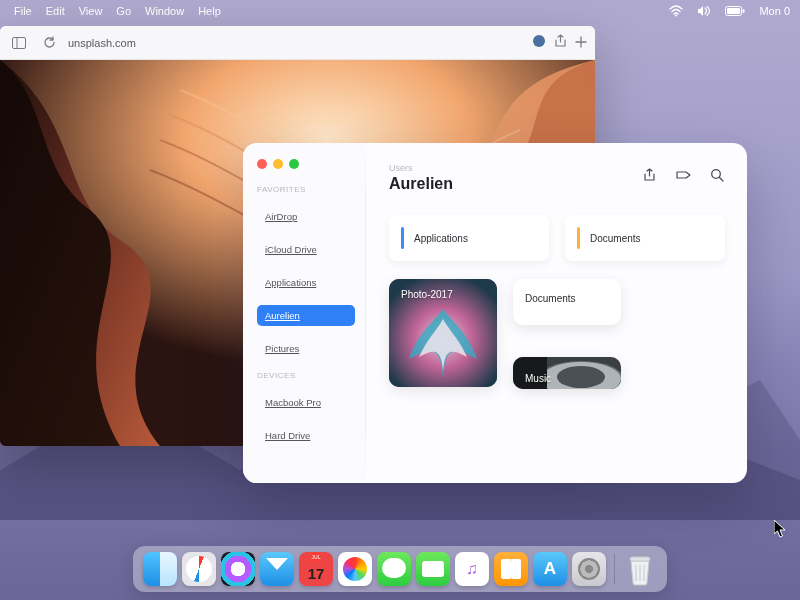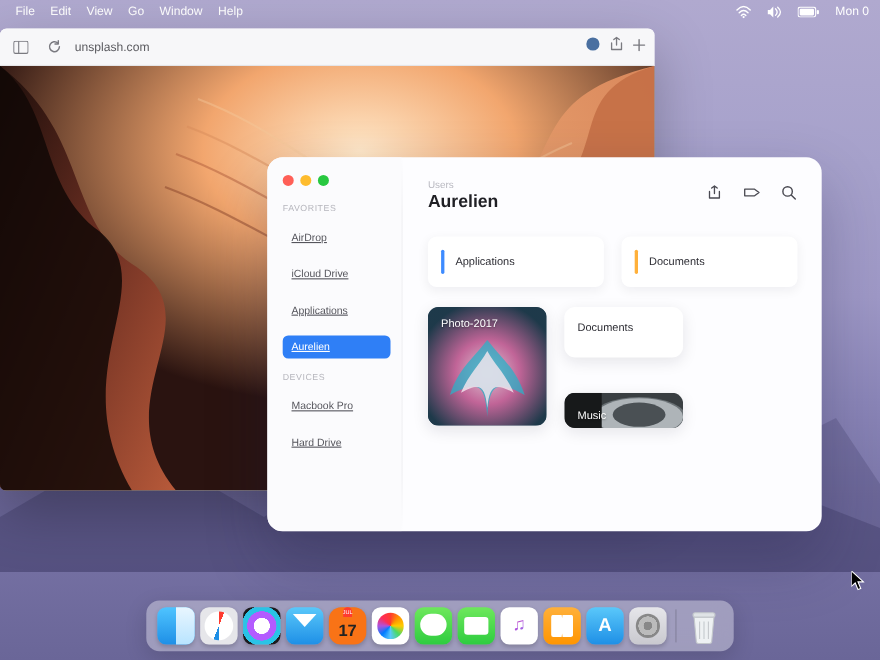--- a/index.html
+++ b/index.html
@@ -60,21 +60,21 @@
   .dock-sep { width:1px; height:30px; background:rgba(0,0,0,.18); margin:0 3px; }
 
   
   .app-finder { background:linear-gradient(180deg,#4fc4ff,#1e8fe6); }
   .app-finder::after{content:"";position:absolute;right:0;top:0;bottom:0;width:50%;background:linear-gradient(180deg,#e9f6ff,#b8e4ff);border-radius:0 8px 8px 0;}
   .app-safari { background:radial-gradient(circle at 50% 50%,#fff 0 40%,#e6e6ea 41% 100%); }
   .app-safari::after{content:"";position:absolute;inset:4px;border-radius:50%;background:conic-gradient(#ff3b30 0 6%,#fff 6% 50%,#1e8fe6 50% 56%,#fff 56% 100%);}
   .app-siri { background:radial-gradient(circle at 50% 50%,#fff 0 30%,#b35cff 31% 55%,#2ac3e6 56% 75%,#1b1b1e 76% 100%); }
   .app-mail { background:linear-gradient(180deg,#5ac8fa,#1e8fe6); }
   .app-mail::after{content:"";position:absolute;inset:6px;background:#fff;clip-path:polygon(0 0,100% 0,50% 55%);}  
-  .app-cal { background:#f97316; display:flex; flex-direction:column;border-radius:11px; }
+  .app-cal { background:#ef4444; display:flex; flex-direction:column; }
   .cal-top{height:9px;background:#ff3b30;border-radius:8px 8px 0 0;font-size:5px;color:#fff;display:flex;align-items:center;justify-content:center;}
   .cal-num{flex:1;display:flex;align-items:center;justify-content:center;font-size:15px;font-weight:600;color:#222;}
   .app-photos { background:#fff; }
   .app-photos::after{content:"";position:absolute;inset:5px;border-radius:50%;background:conic-gradient(#ff3b30,#ff9500,#ffcc00,#4cd964,#5ac8fa,#007aff,#af52de,#ff2d55,#ff3b30);}
   .app-messages { background:linear-gradient(180deg,#6ee85c,#2ecc40); }
   .app-messages::after{content:"";position:absolute;inset:6px 5px 8px 5px;background:#fff;border-radius:50%/60%;}
   .app-facetime { background:linear-gradient(180deg,#6ee85c,#2ecc40); }
   .app-facetime::after{content:"";position:absolute;inset:9px 6px;background:#fff;border-radius:3px;}
   .app-itunes { background:#fff; }
   .app-itunes::after{content:"♫";position:absolute;inset:0;display:flex;align-items:center;justify-content:center;font-size:16px;background:linear-gradient(135deg,#ff2d55,#af52de,#5ac8fa);-webkit-background-clip:text;background-clip:text;color:transparent;}
@@ -202,20 +202,21 @@
     <div class="traffic">
       <div class="tl red"></div>
       <div class="tl yellow"></div>
       <div class="tl green"></div>
     </div>
     <div class="side-heading">FAVORITES</div>
     <div class="side-item">AirDrop</div>
     <div class="side-item">iCloud Drive</div>
     <div class="side-item">Applications</div>
     <div class="side-item active">Aurelien</div>
+    <div class="side-item">Pictures</div>
     <div class="side-heading">DEVICES</div>
     <div class="side-item">Macbook Pro</div>
     <div class="side-item">Hard Drive</div>
   </div>
   <div class="finder-main">
     <div class="fm-header">
       <div>
         <div class="crumb">Users</div>
         <div class="fm-title">Aurelien</div>
       </div>

